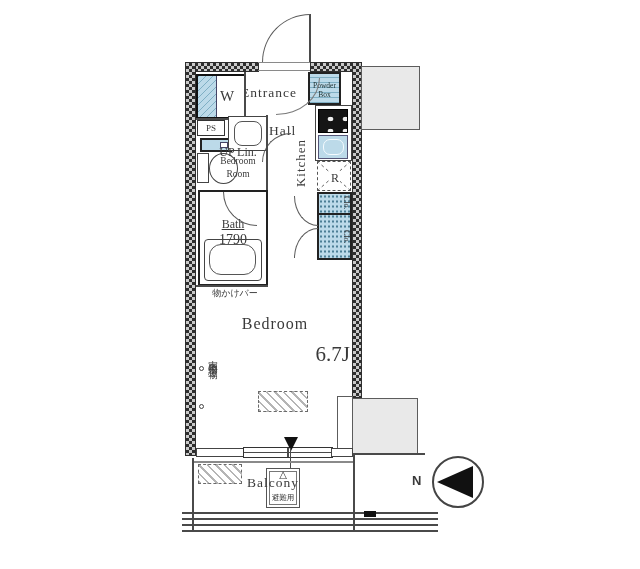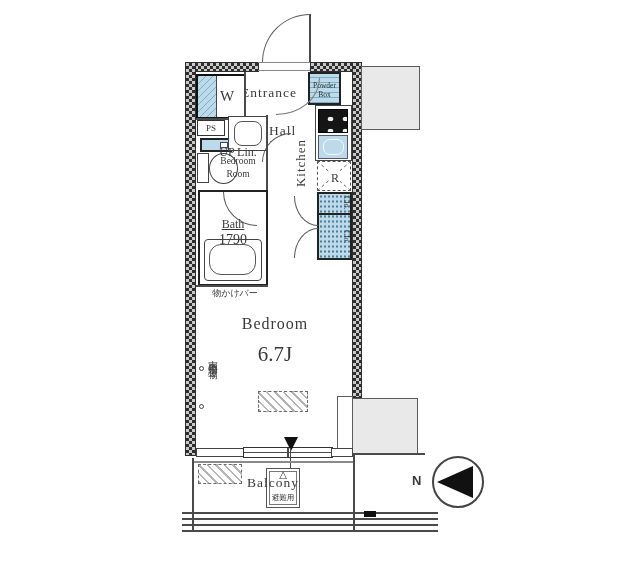--- a/index.html
+++ b/index.html
@@ -108,21 +108,21 @@
 
 <div class="abs bluedots" style="left:317px;top:192px;width:35px;height:68px;border:2px solid #222;">
   <div class="abs line" style="left:0;top:19px;width:100%;height:2px;background:#222;"></div>
   <div class="abs" style="left:16px;top:2px;width:16px;height:16px;transform:rotate(90deg);font-size:8px;">Clo.</div>
   <div class="abs" style="left:16px;top:36px;width:16px;height:16px;transform:rotate(90deg);font-size:8px;">Clo.</div>
 </div>
 <div class="abs arc-bl" style="left:294px;top:196px;width:24px;height:30px;"></div>
 <div class="abs arc-tl" style="left:294px;top:228px;width:24px;height:30px;"></div>
 
 <div class="abs ctr serif" style="left:200px;top:315px;width:150px;font-size:16px;letter-spacing:1px;">Bedroom</div>
-<div class="abs ctr serif" style="left:200px;top:342px;width:150px;font-size:21px;">6.7J</div>
+<div class="abs ctr serif" style="left:200px;top:342px;width:150px;font-size:21px;text-align:right;">6.7J</div>
 <div class="abs vtext" style="left:206px;top:352px;font-size:9.5px;font-family:'DejaVu Sans',sans-serif;">室内物干金物</div>
 <div class="abs" style="left:199px;top:366px;width:5px;height:5px;border:1px solid #444;border-radius:50%;"></div>
 <div class="abs" style="left:199px;top:404px;width:5px;height:5px;border:1px solid #444;border-radius:50%;"></div>
 <div class="abs dashedrect" style="left:258px;top:391px;width:50px;height:21px;"></div>
 
 <div class="abs" style="left:196px;top:448px;width:48px;height:9px;border:1.5px solid #444;background:#fff;"></div>
 <div class="abs" style="left:243px;top:447px;width:90px;height:11px;border:1.5px solid #333;background:#fff;">
   <div class="abs line" style="left:0;top:4px;width:100%;height:1.2px;"></div>
   <div class="abs line" style="left:43px;top:0;width:1.5px;height:100%;"></div>
 </div>

